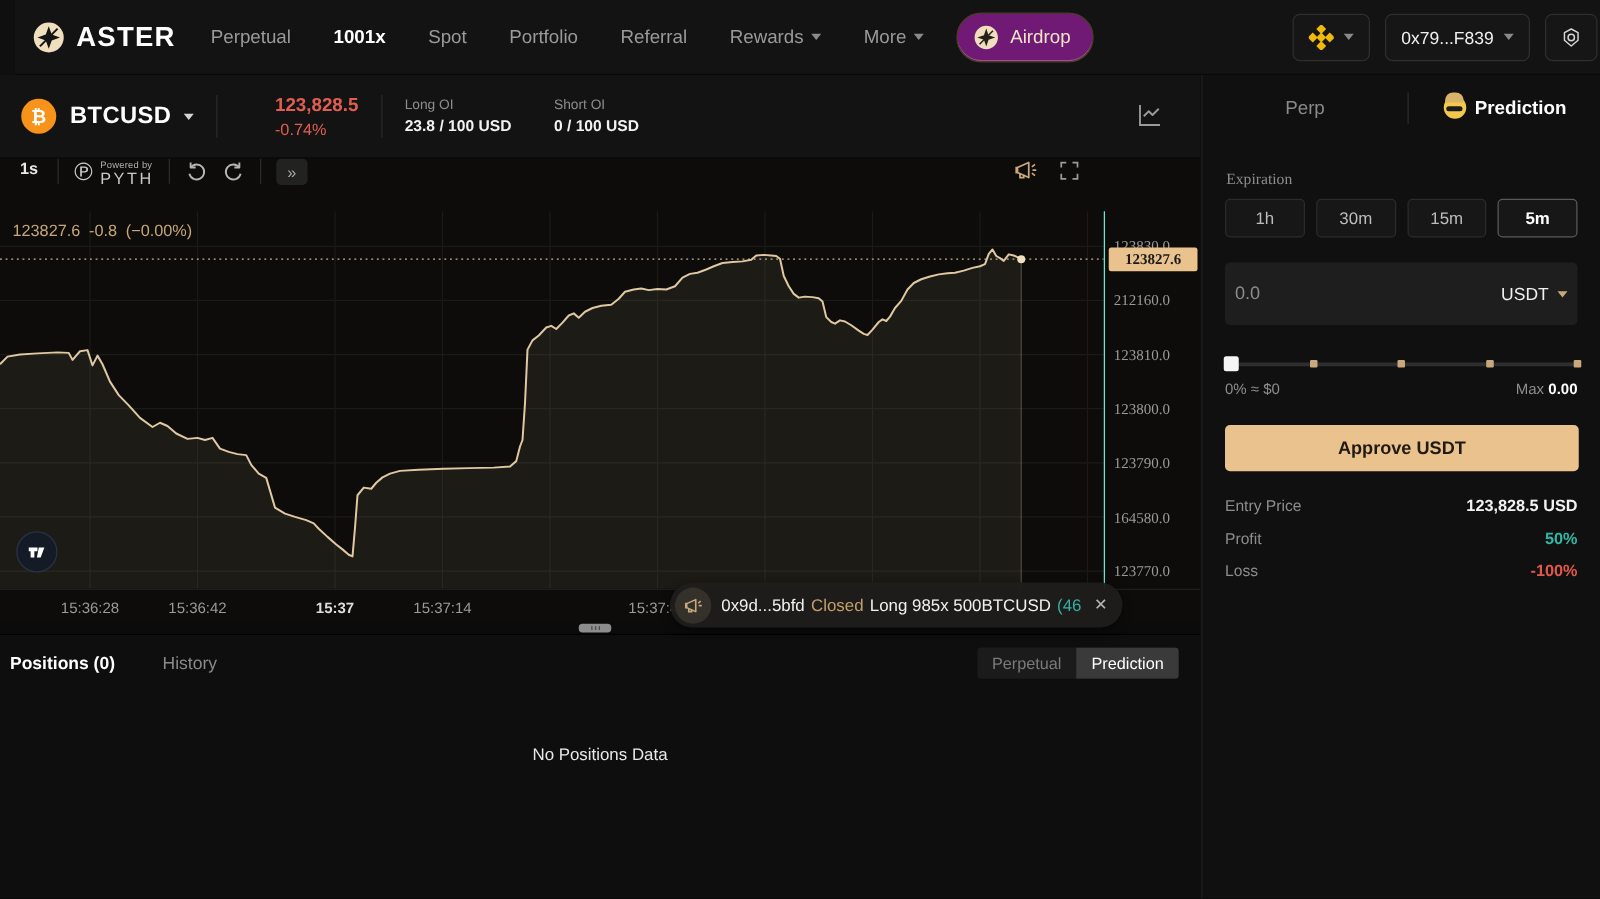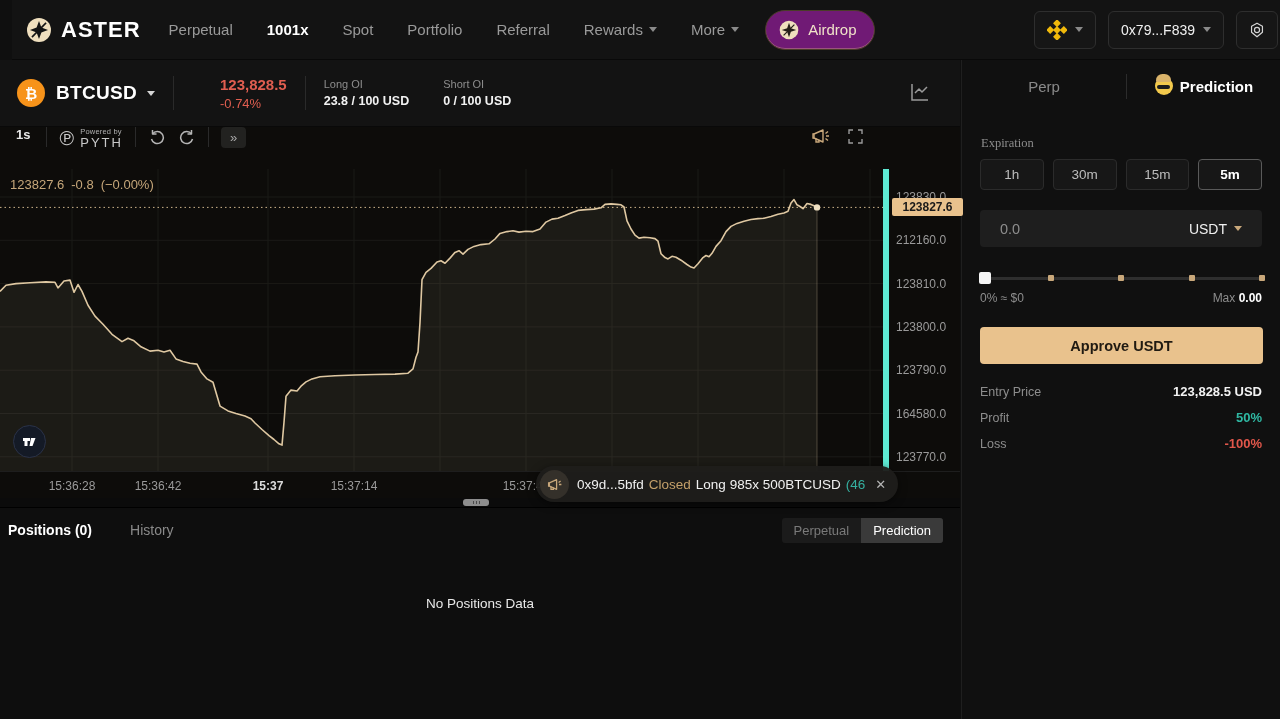--- a/index.html
+++ b/index.html
@@ -49,21 +49,21 @@
   .pyth-mark { font-size:20px; color:#c9c9c9; }
   .pyth-txt { display:flex; flex-direction:column; line-height:1; }
   .pyth-powered { font-size:7.5px; color:#b0b0b0; letter-spacing:.2px; }
   .pyth-name { font-size:13px; letter-spacing:2px; color:#c9c9c9; }
   .tb-icon { cursor:pointer; display:flex; align-items:center; justify-content:center; }
   .expand-box { background:#222220; border-radius:4px; padding:3px 9px; color:#a8a8a8; font-size:13px; cursor:pointer; }
   .tb-right { margin-left:auto; display:flex; align-items:center; gap:16px; padding-right:84px; }
 
   .plot { position:absolute; top:42px; left:0; width:883px; height:302px; }
   .legend { position:absolute; top:8px; left:10px; font-size:13px; color:#c6a77a; z-index:3; display:flex; gap:7px; }
-  .price-axis { position:absolute; top:42px; left:883px; width:77px; height:302px; border-left:6px solid #5eead4; }
+  .price-axis { position:absolute; top:42px; left:883px; width:77px; height:302px; border-left:1px solid #5eead4;font-family:Liberation Serif, serif; }
   .ytick { position:absolute; left:7px; font-size:12px; color:#9a9a9a; }
   .price-badge { position:absolute; left:3px; width:71px; text-align:center; background:#e9c28d; color:#1a1a1a;
                  font-size:12px; font-weight:bold; padding:2px 0; border-radius:2px; z-index:2; }
   .time-axis { position:absolute; top:344px; left:0; width:960px; height:27px; border-top:1px solid #1e1e1e; }
   .xtick { position:absolute; top:7px; transform:translateX(-50%); font-size:12px; color:#9a9a9a; white-space:nowrap; }
   .xtick.bold { color:#dcdcdc; font-weight:bold; }
   .hscroll { position:absolute; top:371px; left:0; width:960px; height:10px; background:#0b0b0b; }
   .hscroll-handle { position:absolute; top:1px; left:463px; width:26px; height:7px; background:#8d8d8d; border-radius:3px;
                     display:flex; align-items:center; justify-content:center; gap:2px; cursor:grab; }
   .hscroll-handle i { width:1px; height:3px; background:#4a4a4a; display:block; }
@@ -98,21 +98,21 @@
   .op-tab-pred { position:absolute; left:165px; width:154px; display:flex; align-items:center; justify-content:center; gap:7px;
                  font-size:15px; font-weight:bold; color:#fff; cursor:pointer; }
   .emoji { position:relative; width:18px; height:18px; border-radius:50%; background:#f2c94c; }
   .emoji:before { content:""; position:absolute; top:-3px; left:1px; width:15px; height:8px; background:#d9b36a; border-radius:8px 8px 2px 2px; }
   .emoji:after { content:""; position:absolute; top:8px; left:2px; width:13px; height:4px; background:#1c1c1c; border-radius:2px; }
   .exp-label { margin:24px 0 8px 19px; font-size:12.5px; color:#8d8d8d;font-family:Liberation Serif, serif; }
   .exp-row { display:flex; gap:9px; padding:0 18px; }
   .exp-btn { flex:1; height:31px; background:#171717; border:1px solid #2b2b2b; border-radius:4px;
              color:#bdbdbd; font-size:13.5px; cursor:pointer; font-family:inherit; }
   .exp-btn.active { border-color:#5a5a5a; color:#fff; font-weight:bold; }
-  .amt-box { margin:20px 18px 0; height:37px; background:#1e1e1e; border-radius:4px; display:flex; align-items:center; padding:0 20px;justify-content:space-between; }
+  .amt-box { margin:20px 18px 0; height:50px; background:#1e1e1e; border-radius:4px; display:flex; align-items:center; padding:0 8px;justify-content:space-between; }
   .amt-input { flex:1; background:transparent; border:none; outline:none; color:#eee; font-size:14.5px; font-family:inherit; width:60px; }
   .amt-input::placeholder { color:#8d8d8d; }
   .ccy { display:flex; align-items:center; gap:7px; color:#f0f0f0; font-size:14px; cursor:pointer; }
   .ccy .chev { border-top-color:#c9a87b; }
   .slider-wrap { position:relative; margin:26px 18px 0; height:12px; }
   .slider-track { position:absolute; top:4px; left:0; right:0; height:3px; background:#2e2e2e; border-radius:2px; }
   .slider-tick { position:absolute; top:2px; width:6px; height:6px; background:#c9a87b; border-radius:1px; transform:translateX(-3px); }
   .slider-handle { position:absolute; top:-1px; left:-1px; width:12px; height:12px; background:#f5f5f5; border-radius:2px; cursor:grab; }
   .slider-labels { display:flex; justify-content:space-between; margin:6px 18px 0; font-size:12px; color:#8d8d8d; }
   .max-val { color:#fff; font-weight:bold; }

